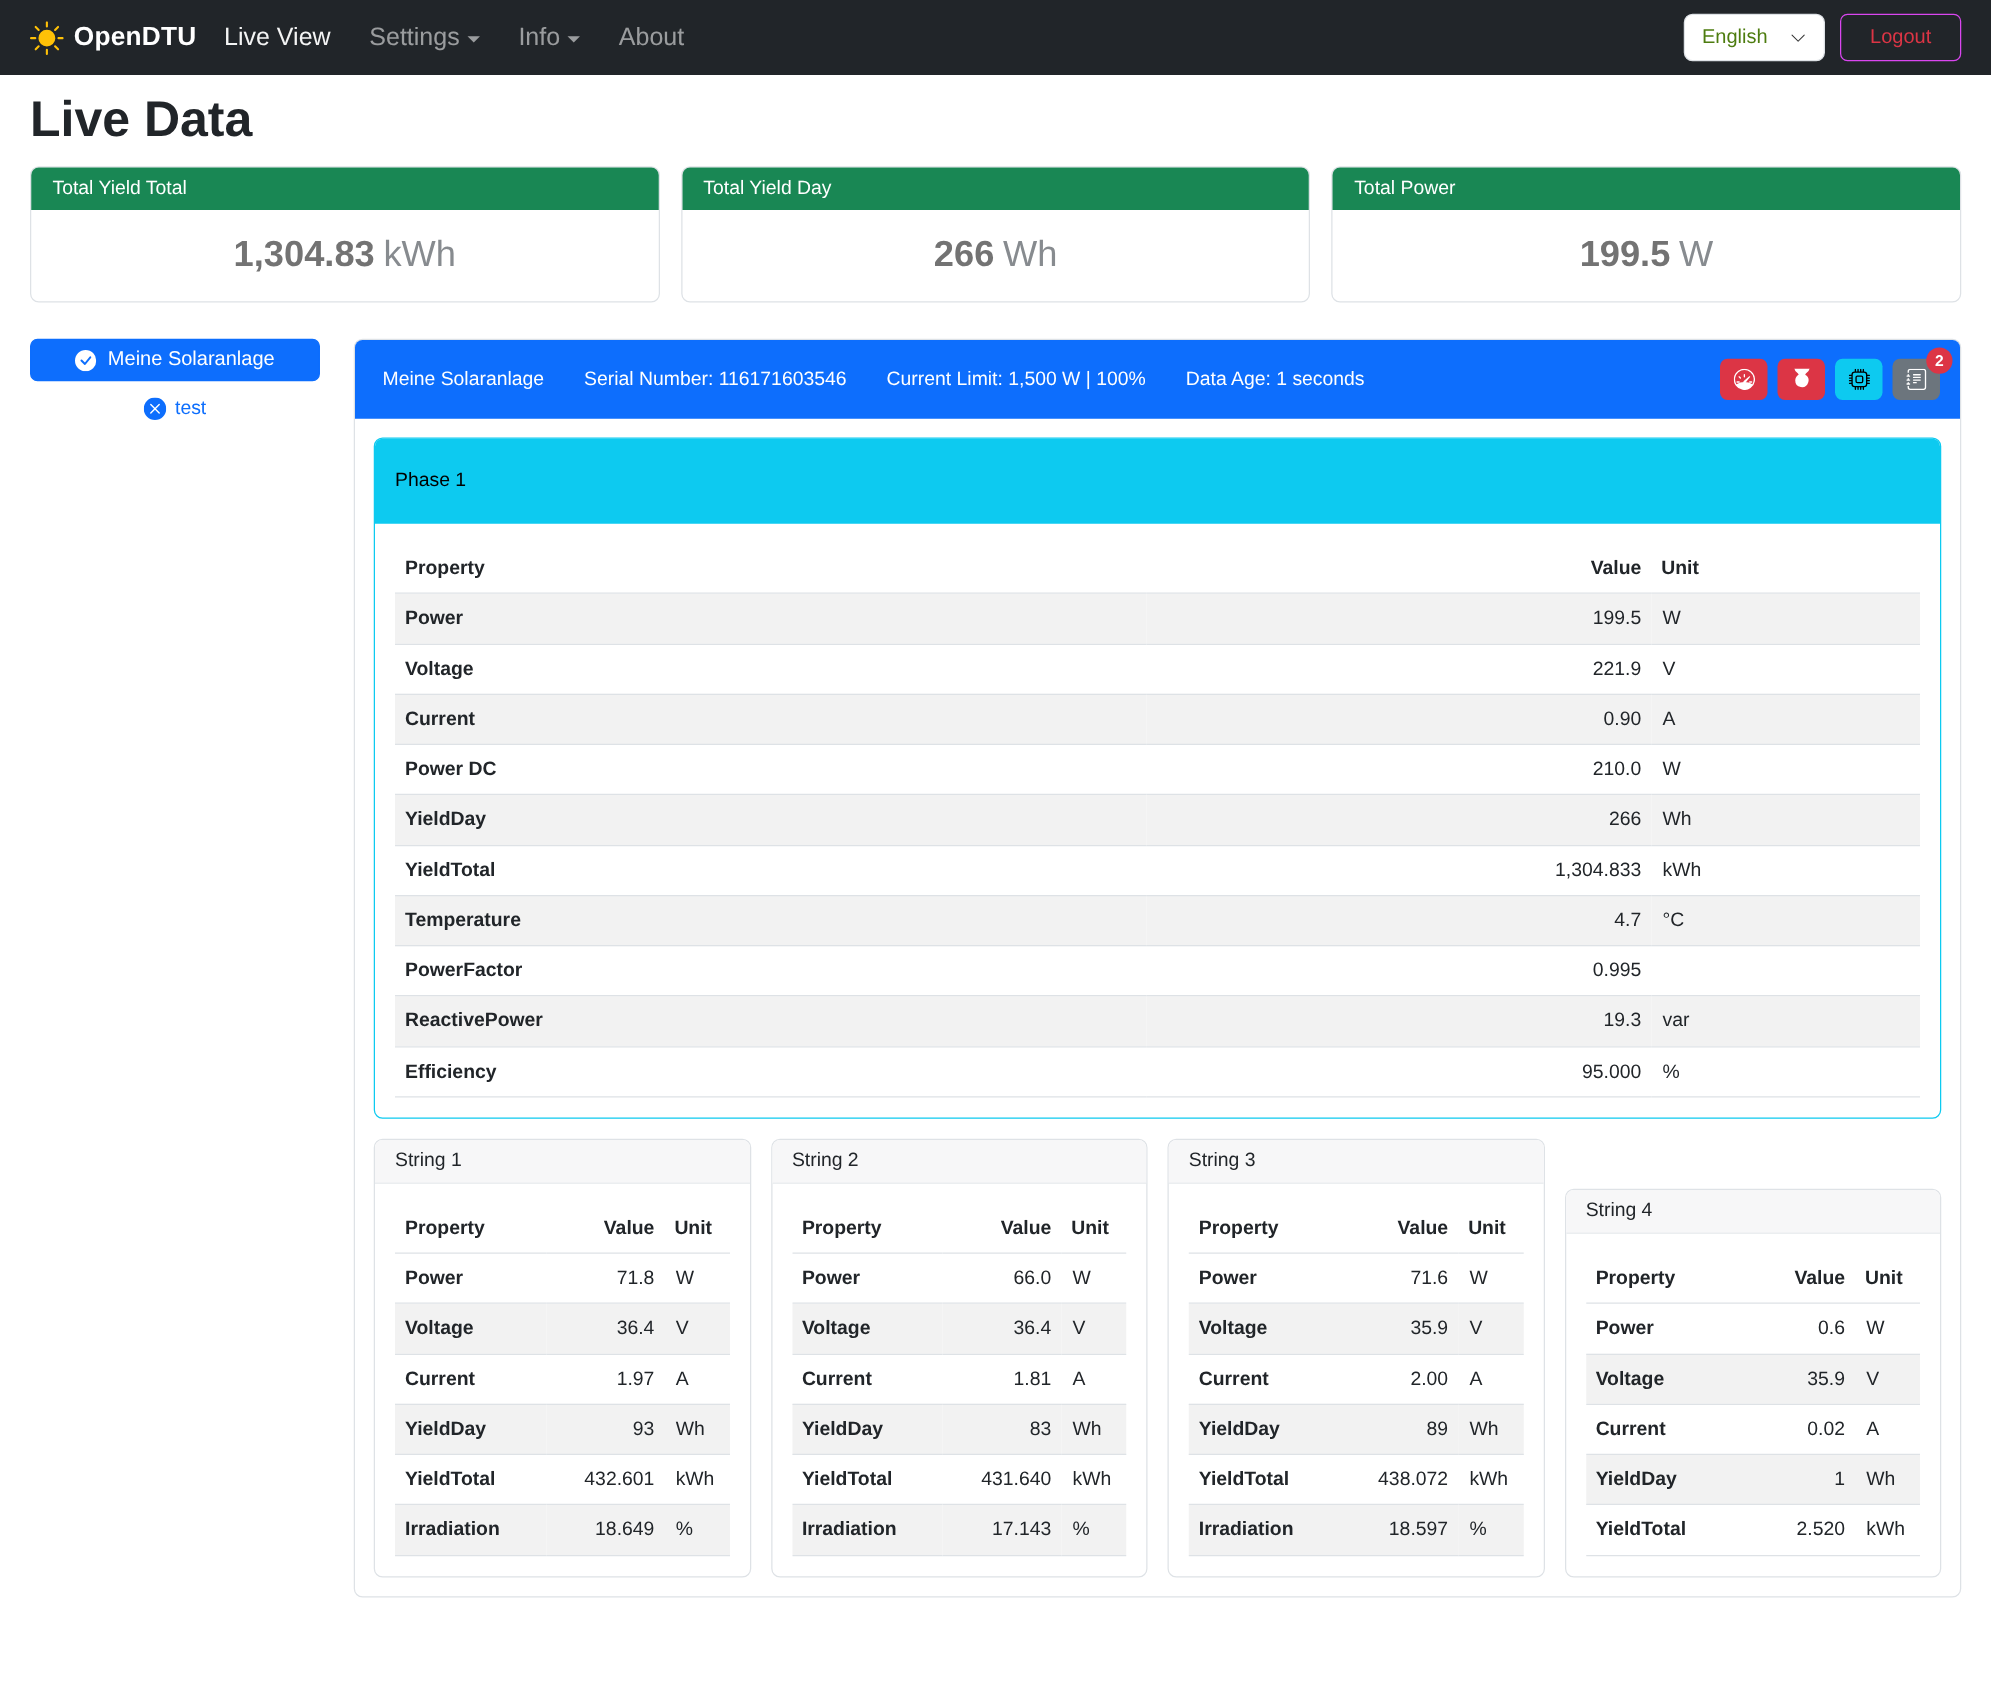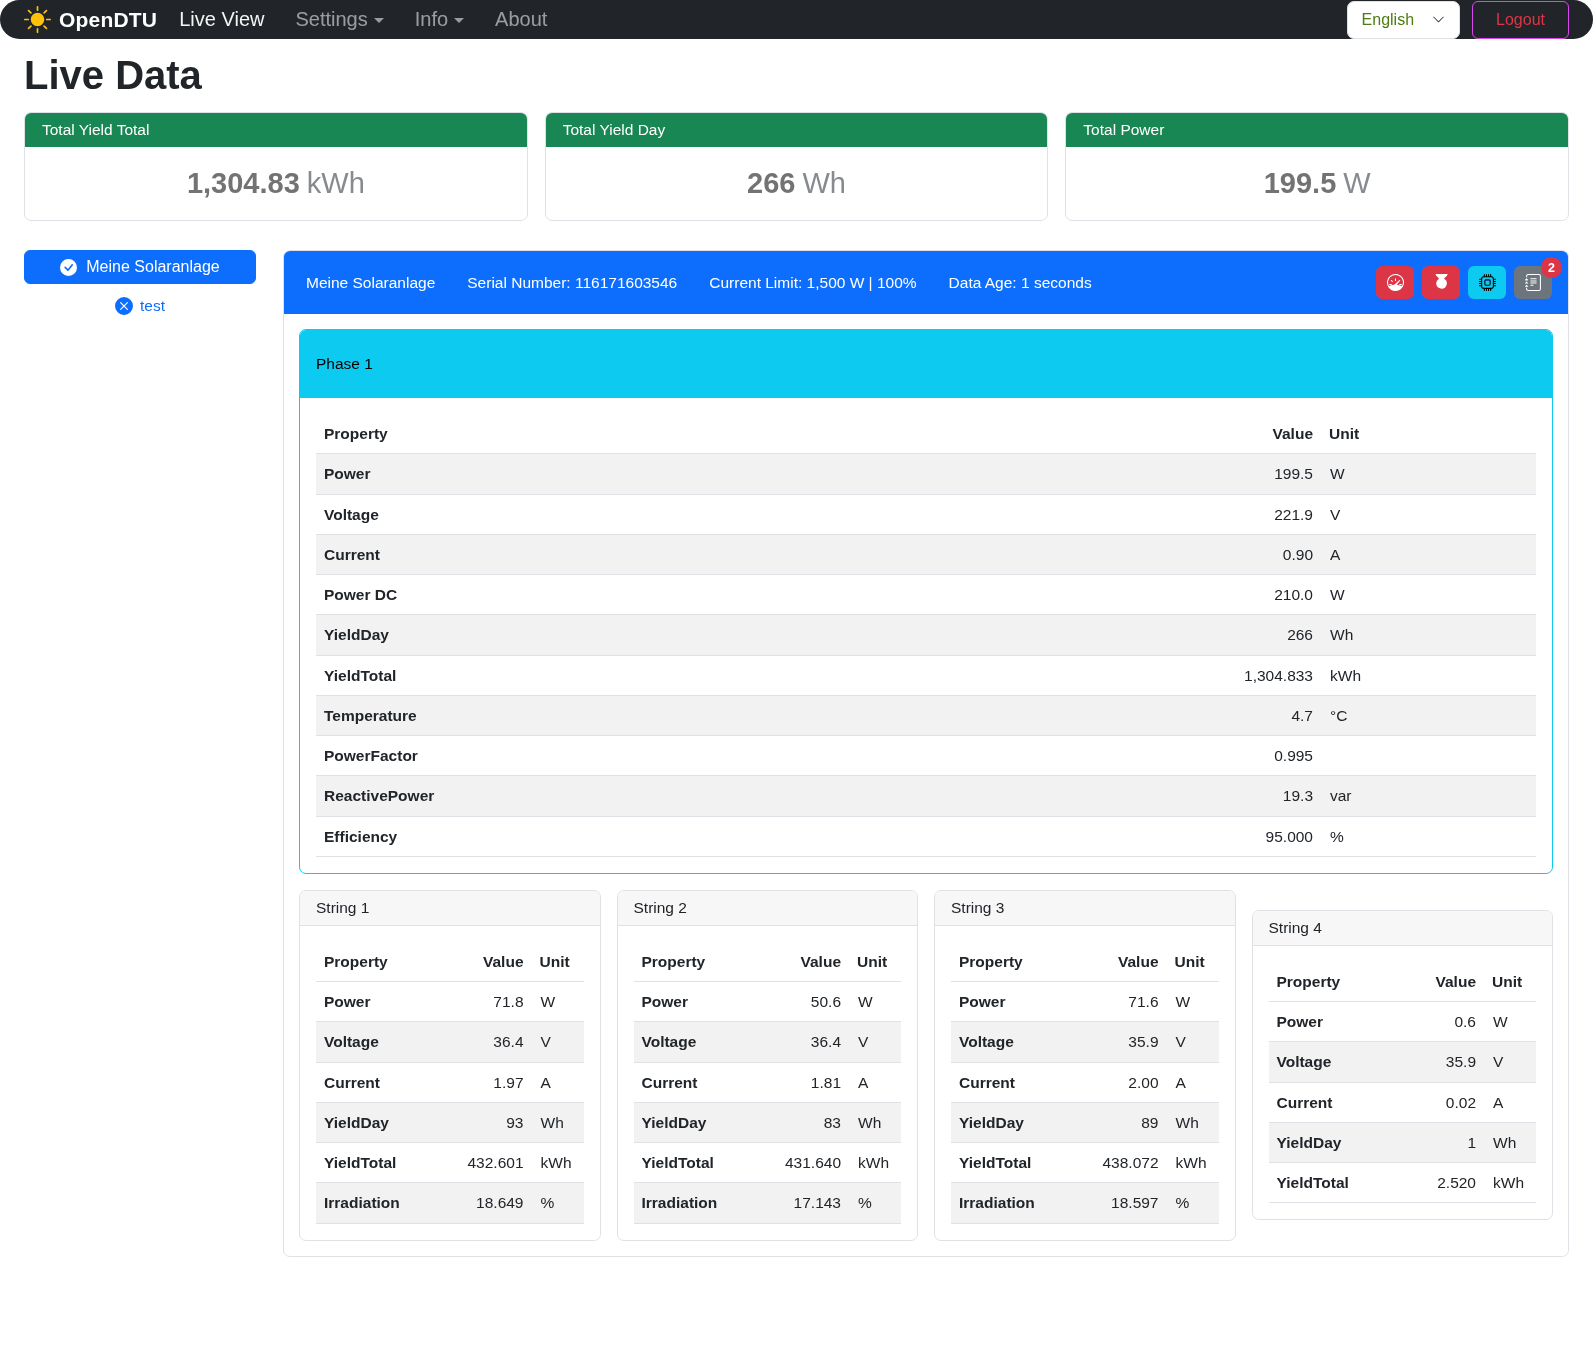--- a/index.html
+++ b/index.html
@@ -5,22 +5,22 @@
   * { box-sizing: border-box; margin: 0; padding: 0; }
   html,body { background:#fff; }
   body {
     width: 1593px;
     font-family: "Liberation Sans", sans-serif;
     color: #212529;
     font-size: 16px;
   }
   
   .navbar {
-    height: 39px; background: #212529; display: flex; align-items: center;
-    padding: 0 24px; width: 100%; border-radius: 24px;
+    height: 60px; background: #212529; display: flex; align-items: center;
+    padding: 0 24px; width: 100%;
   }
   .brand { display: flex; align-items: center; gap: 8px; margin-right: 22px; cursor: pointer; }
   .brand svg { width: 27px; height: 27px; color: #ffc107; }
   .brand-text { color: #fff; font-size: 21px; font-weight: 700; letter-spacing: .2px; }
   .nav-item {
     color: rgba(255,255,255,.55); font-size: 20px; margin-right: 31px;
     display: flex; align-items: center; gap: 6px; cursor: pointer; background:none; border:none;
     font-family: inherit;
   }
   .nav-item.active { color: rgba(255,255,255,.95); }
@@ -96,21 +96,21 @@
   table.data-table th, table.data-table td { padding: 8px; line-height: 1.5; border-bottom: 1px solid #dee2e6; text-align: left; vertical-align: middle; }
   table.data-table thead th { font-weight: 700; }
   table.data-table tbody th { font-weight: 700; }
   table.data-table .col-value { text-align: right; }
   table.data-table td.unit-cell { padding-left: 9px; }
   table.phase-table .unit-col { width: 215px; }
   table.string-table .unit-col { width: 52px; }
   table.phase-table tbody tr:nth-child(odd) { background: #f2f2f2; }
   table.string-table tbody tr:nth-child(even) { background: #f2f2f2; }
   
-  .strings-row { display: flex; gap: 16px; align-items: center; }
+  .strings-row { display: flex; gap: 16px; align-items: flex-end; }
   .string-card { flex: 1; border: 1px solid #dee2e6; border-radius: 7px; background: #fff; }
   .string-card .card-header {
     background: #f7f7f8; border-bottom: 1px solid #dee2e6; padding: 8px 16px; font-size: 15.5px;
     border-radius: 6px 6px 0 0; color: #212529;
   }
   .string-card .card-body { padding: 16px 16px 16px 16px; }
 </style>
 </head>
 <body>
 
@@ -363,21 +363,21 @@
                   <tr>
                     <th>Property</th>
                     <th class="col-value">Value</th>
                     <th class="unit-col unit-cell">Unit</th>
                   </tr>
                 </thead>
                 <tbody>
 
                     <tr>
                       <th>Power</th>
-                      <td class="col-value">50.6</td>
+                      <td class="col-value">66.0</td>
                       <td class="unit-col unit-cell">W</td>
                     </tr>
 
                     <tr>
                       <th>Voltage</th>
                       <td class="col-value">36.4</td>
                       <td class="unit-col unit-cell">V</td>
                     </tr>
 
                     <tr>

